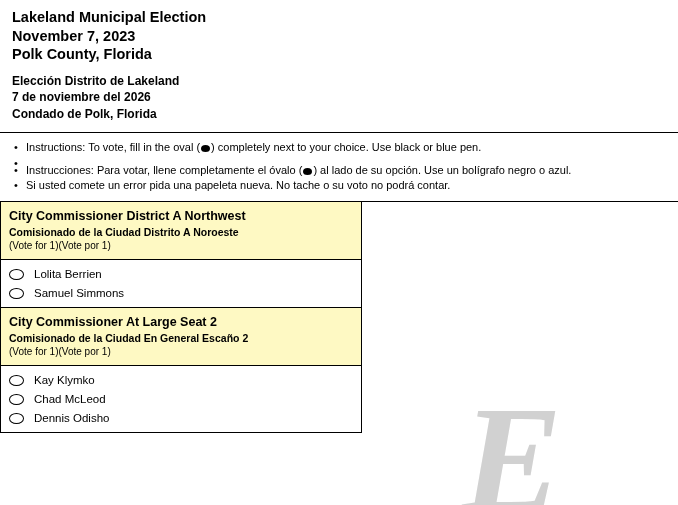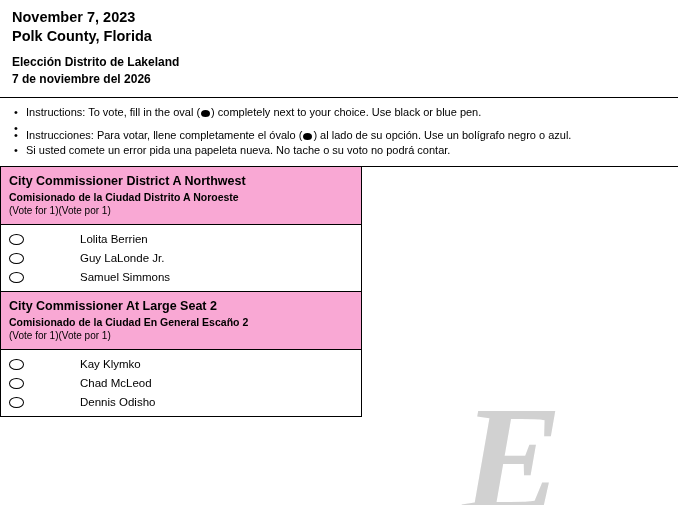--- a/index.html
+++ b/index.html
@@ -86,21 +86,21 @@
   .col-left {
     border-left: 1.5px solid #000000;
     border-right: 1.5px solid #000000;
   }
   .col-right {
     flex: 1;
   }
 
   .contest { }
   .contest-head {
-    background: #f9a8d4;
+    background: #fef9c3;
     border-bottom: 1.5px solid #000000;
     padding: 6px 8px 7px 8px;
   }
   .contest-title {
     font-size: 12.5px;
     font-weight: bold;
     line-height: 16px;
   }
   .contest-title-es {
     font-size: 10.5px;
@@ -126,21 +126,20 @@
     height: 9px;
     border: 1.3px solid #000000;
     border-radius: 50%;
     flex: 0 0 auto;
     margin-right: 10px;
     background: #ffffff;
   }
   .choice-name {
     font-size: 11.5px;
     line-height: 16px;
-    margin-left: 46px;
   }
 
   
   .watermark {
     position: absolute;
     right: 120px;
     bottom: -40px;
     font-family: "Liberation Serif", serif;
     font-size: 150px;
     font-style: italic;
@@ -152,26 +151,28 @@
     letter-spacing: -4px;
   }
 </style>
 </head>
 <body>
 
 <div class="ballot">
 
   <div class="header">
     <div class="header-en">
+      <div>Lakeland Municipal Election</div>
       <div>November 7, 2023</div>
       <div>Polk County, Florida</div>
     </div>
     <div class="header-es">
       <div>Elección Distrito de Lakeland</div>
       <div>7 de noviembre del 2026</div>
+      <div>Condado de Polk, Florida</div>
     </div>
   </div>
 
   <div class="rule rule-top"></div>
 
   <div class="instructions">
     <div class="instr-group">
       <div class="instr-line">
         <span class="bullet">•</span>
         <span>Instructions: To vote, fill in the oval (<span class="oval-inline"></span>) completely next to your choice. Use black or blue pen.</span>
@@ -203,24 +204,20 @@
           <div class="contest-title-es">Comisionado de la Ciudad Distrito A Noroeste</div>
           <div class="contest-votefor">(Vote for 1)(Vote por 1)</div>
         </div>
         <div class="choices">
           <div class="choice">
             <span class="oval"></span>
             <span class="choice-name">Lolita Berrien</span>
           </div>
           <div class="choice">
             <span class="oval"></span>
-            <span class="choice-name">Guy LaLonde Jr.</span>
-          </div>
-          <div class="choice">
-            <span class="oval"></span>
             <span class="choice-name">Samuel Simmons</span>
           </div>
         </div>
       </div>
 
       <div class="contest">
         <div class="contest-head">
           <div class="contest-title">City Commissioner At Large Seat 2</div>
           <div class="contest-title-es">Comisionado de la Ciudad En General Escaño 2</div>
           <div class="contest-votefor">(Vote for 1)(Vote por 1)</div>

